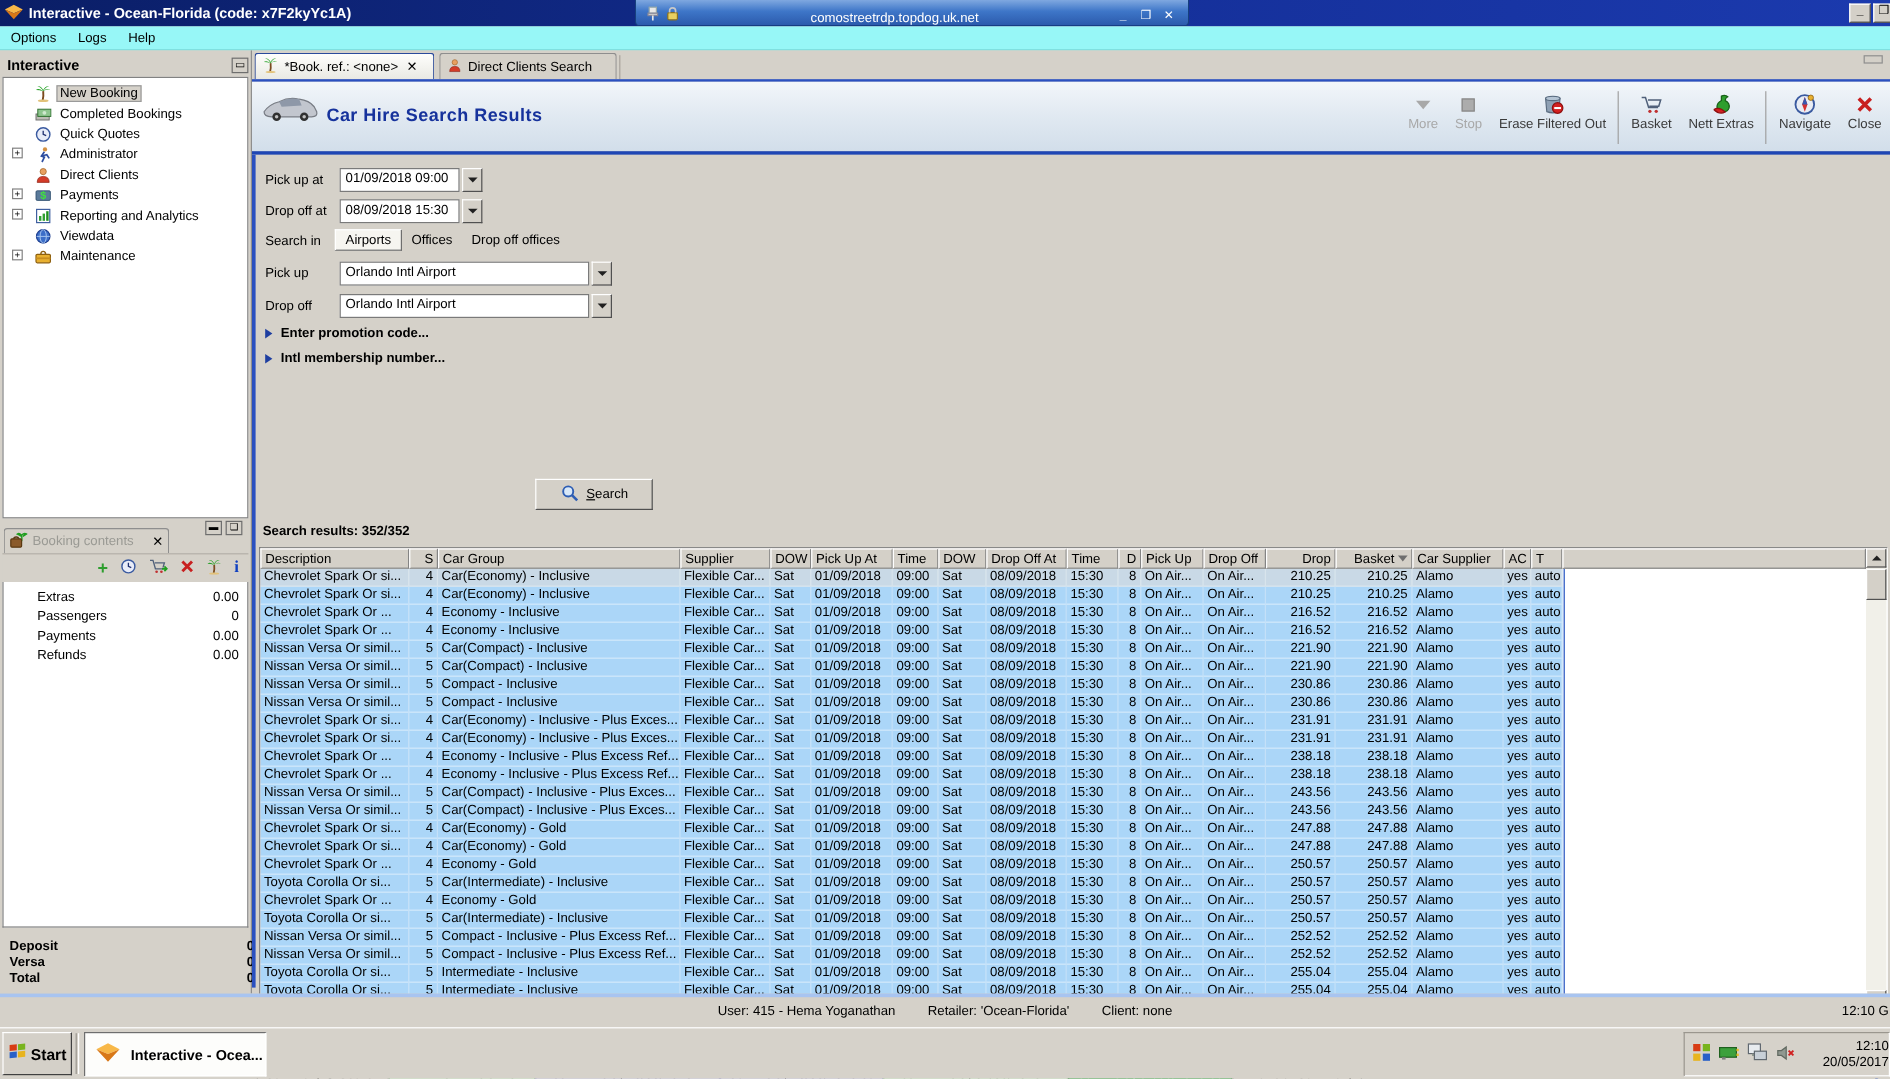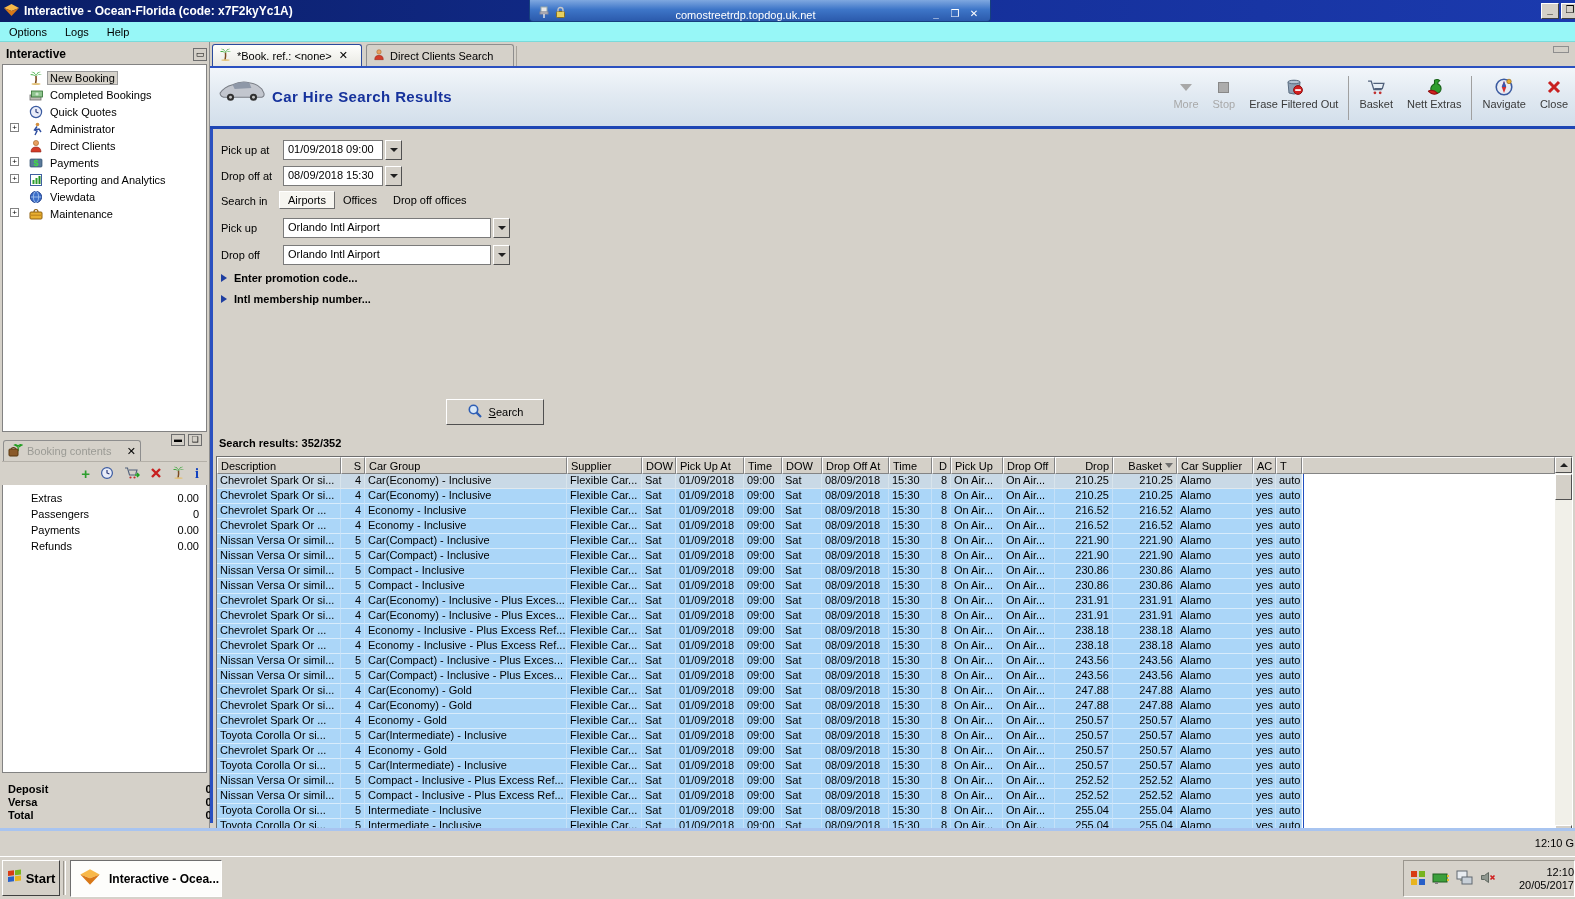--- a/index.html
+++ b/index.html
@@ -1131,20 +1131,25 @@
         <div class="btab lavender">Car MCO; 23/08/2018 3d</div>
         <div class="btab green">Acc 2A MCO; 01/09/2018 7n</div>
         <div class="btab active">Car MCO; 01/09/2018 8d</div>
         <div class="btab">Financial Summary</div>
       </div>
     <div class="info-box">i</div>
   </div>
 </div>
 
 <div class="abs statusbar">
+  <div class="status-center">
+    <span>User: 415 - Hema Yoganathan</span>
+    <span>Retailer: 'Ocean-Florida'</span>
+    <span>Client: none</span>
+  </div>
   <span class="status-time">12:10 G</span>
 </div>
 
 <div class="abs taskbar">
   <div class="start-btn">
     <span><svg width="16" height="15" viewBox="0 0 16 15">
           <g transform="skewY(-6) translate(0,1)">
             <rect x="1" y="1" width="6" height="5" fill="#D83C14"></rect>
             <rect x="8" y="1" width="6" height="5" fill="#78B41E"></rect>
             <rect x="1" y="7" width="6" height="5" fill="#2860C8"></rect>

